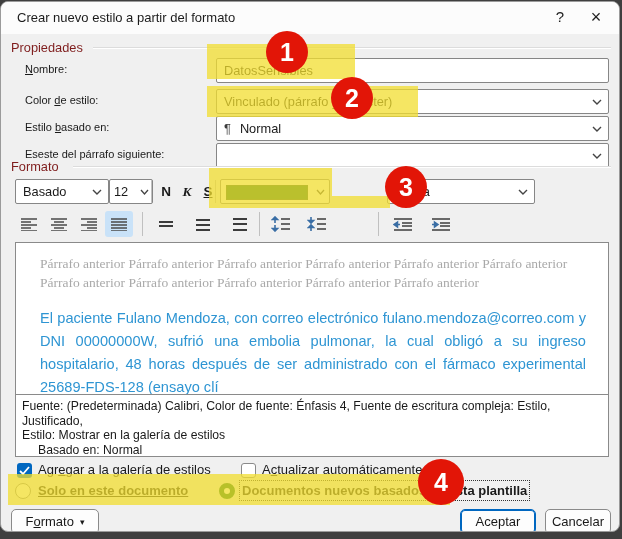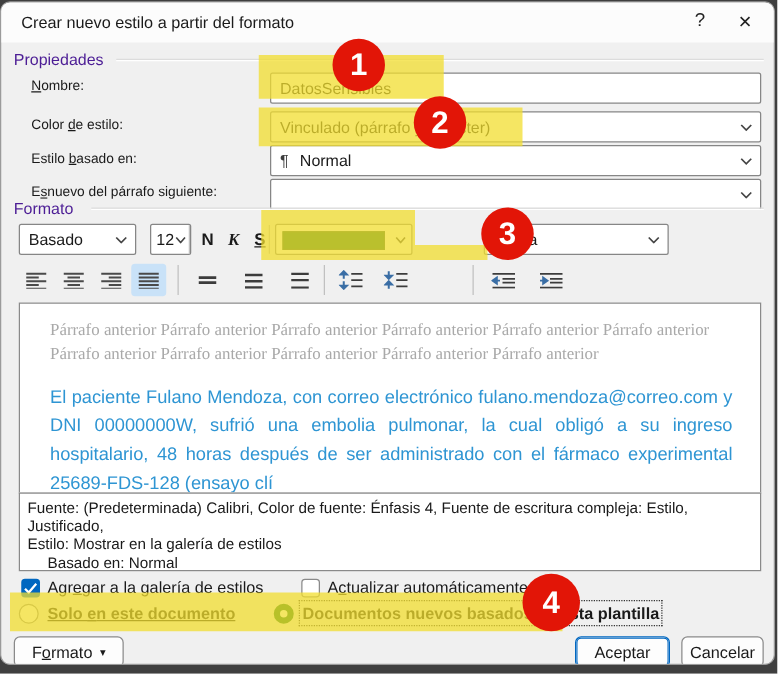--- a/index.html
+++ b/index.html
@@ -6,21 +6,21 @@
   .stage{position:relative;width:622px;height:539px;background:#3f3f3f;
          font-family:"Liberation Sans",sans-serif;overflow:hidden;}
   .dialog{position:absolute;left:0;top:1px;width:620px;height:531px;background:#f0f0f0;
           border-radius:8px;overflow:hidden;border:1px solid #9b9b9b;box-sizing:border-box;}
   .titlebar{position:absolute;left:0;top:0;width:100%;height:32px;background:#fcfcfc;}
   .title{position:absolute;left:16px;top:8px;font-size:13px;color:#1b1b1b;white-space:nowrap;}
   .tb-btn{position:absolute;top:6px;width:22px;height:20px;text-align:center;font-size:15px;color:#222;cursor:default;}
   .tb-help{right:48px;}
   .tb-close{right:12px;font-size:18px;line-height:19px;}
 
-  .group-label{position:absolute;font-size:12.8px;color:#4c1d95;background:#f0f0f0;padding-right:6px;z-index:2;}
+  .group-label{position:absolute;font-size:12.8px;color:#7f1d1d;background:#f0f0f0;padding-right:6px;z-index:2;}
   .groupline{position:absolute;height:1px;background:#dcdcdc;box-shadow:0 1px 0 #ffffff;}
 
   .field-label{position:absolute;font-size:11px;color:#1a1a1a;white-space:nowrap;}
   .combo,.tinput{position:absolute;height:25px;background:#fff;border:1px solid #868686;
           border-radius:2px;box-sizing:border-box;}
   .combo-val{position:absolute;left:7px;top:4px;font-size:12.8px;color:#1a1a1a;white-space:nowrap;}
   .pilcrow{margin-right:9px;color:#3c3c3c;}
   .chev{position:absolute;right:6px;top:9px;line-height:0;}
 
   .vsep{position:absolute;width:1px;background:#c0c0c0;}
@@ -88,37 +88,37 @@
     </div>
 
     <span class="field-label" style="left:24px;top:119px;"><span>Estilo </span><u>b</u><span>asado en:</span></span>
     <div class="combo" style="left:215px;top:114px;width:393px;">
       <span class="combo-val"><span class="pilcrow">¶</span><span>Normal</span></span>
       <span class="chev"><svg width="10" height="6">
             <polyline points="1,1 5,5 9,1" fill="none" stroke="#444" stroke-width="1.4"></polyline>
           </svg></span>
     </div>
 
-    <span class="field-label" style="left:24px;top:146px;"><span>E</span><u>s</u><span>nuevo del párrafo siguiente:</span></span>
+    <span class="field-label" style="left:24px;top:146px;"><span>E</span><u>s</u><span>este del párrafo siguiente:</span></span>
     <div class="combo" style="left:215px;top:141px;width:393px;">
       <span class="chev"><svg width="10" height="6">
             <polyline points="1,1 5,5 9,1" fill="none" stroke="#444" stroke-width="1.4"></polyline>
           </svg></span>
     </div>
 
     <div class="groupline" style="left:72px;top:164px;width:538px;"></div>
     <span class="group-label" style="left:10px;top:157px;">Formato</span>
 
     <div class="combo" style="left:14px;top:177px;width:94px;">
       <span class="combo-val">Basado</span>
       <span class="chev"><svg width="10" height="6">
             <polyline points="1,1 5,5 9,1" fill="none" stroke="#444" stroke-width="1.4"></polyline>
           </svg></span>
     </div>
-    <div class="combo" style="left:119px;top:177px;width:33px;">
+    <div class="combo" style="left:108px;top:177px;width:44px;">
       <span class="combo-val" style="left:4px;">12</span>
       <span class="chev" style="right:3px;"><svg width="9" height="6">
             <polyline points="1,1 4.5,5 8,1" fill="none" stroke="#444" stroke-width="1.3"></polyline>
           </svg></span>
     </div>
     <div class="vsep" style="left:150px;top:178px;height:23px;"></div>
     <span class="fmt-btn" style="left:156px;top:182px;width:18px;font-weight:bold;">N</span>
     <span class="fmt-btn" style="left:177px;top:182px;width:18px;font-weight:bold;font-style:italic;font-family:'Liberation Serif',serif;">K</span>
     <span class="fmt-btn" style="left:198px;top:182px;width:18px;font-weight:bold;text-decoration:underline;">S</span>
     <div class="vsep" style="left:214px;top:178px;height:23px;"></div>

